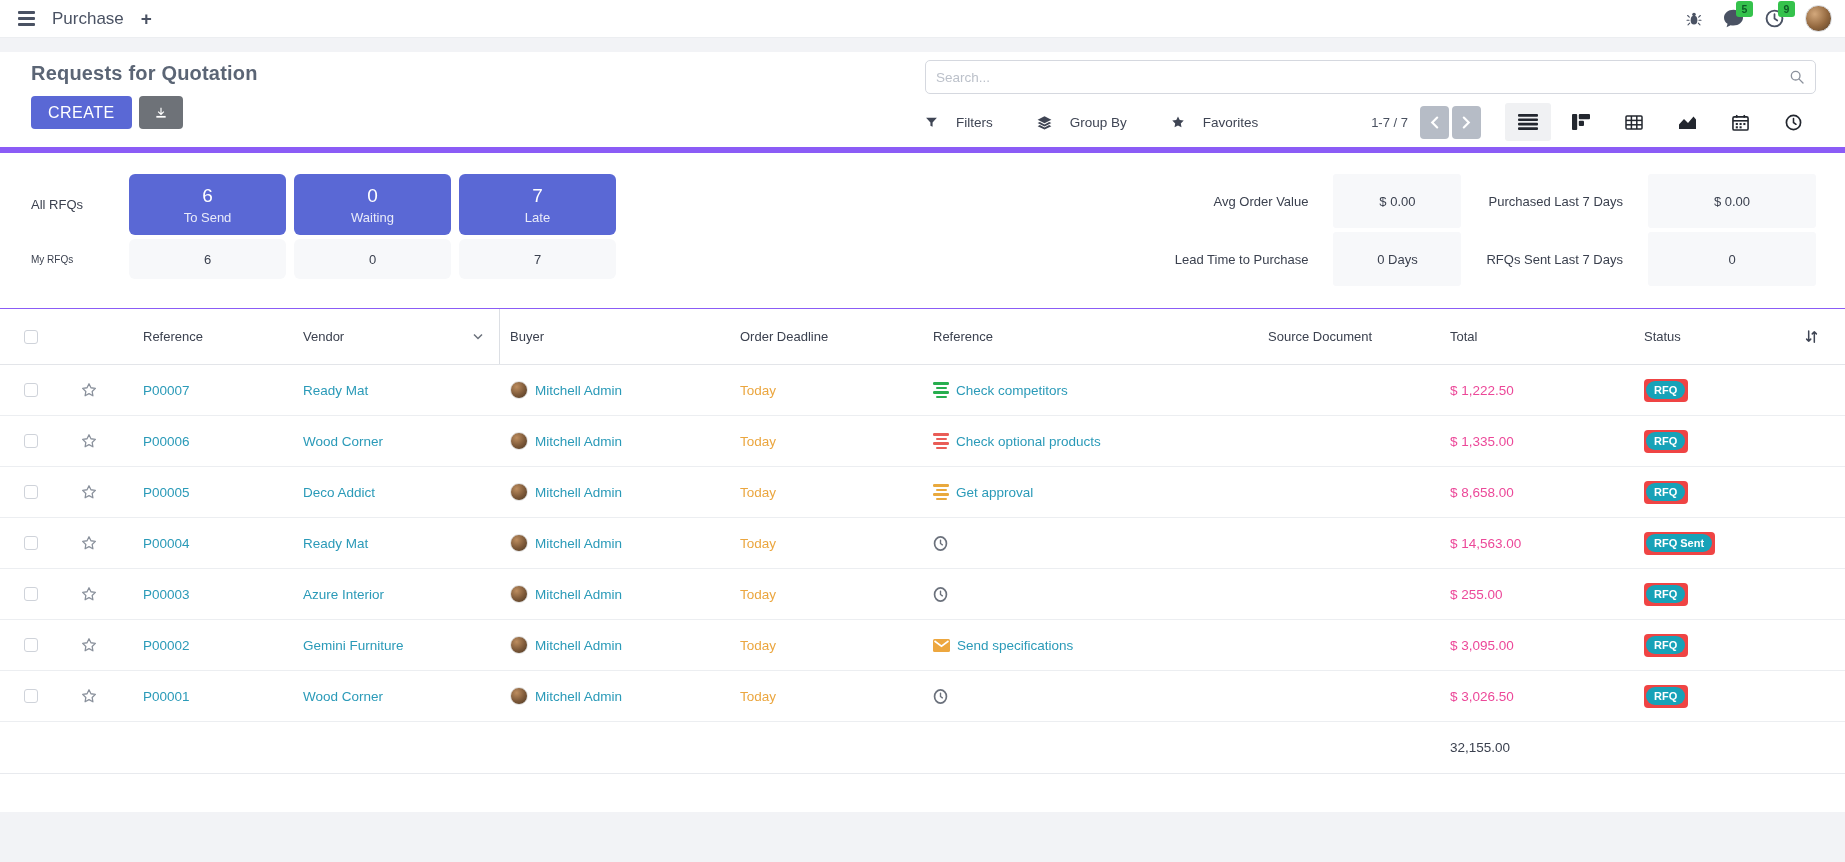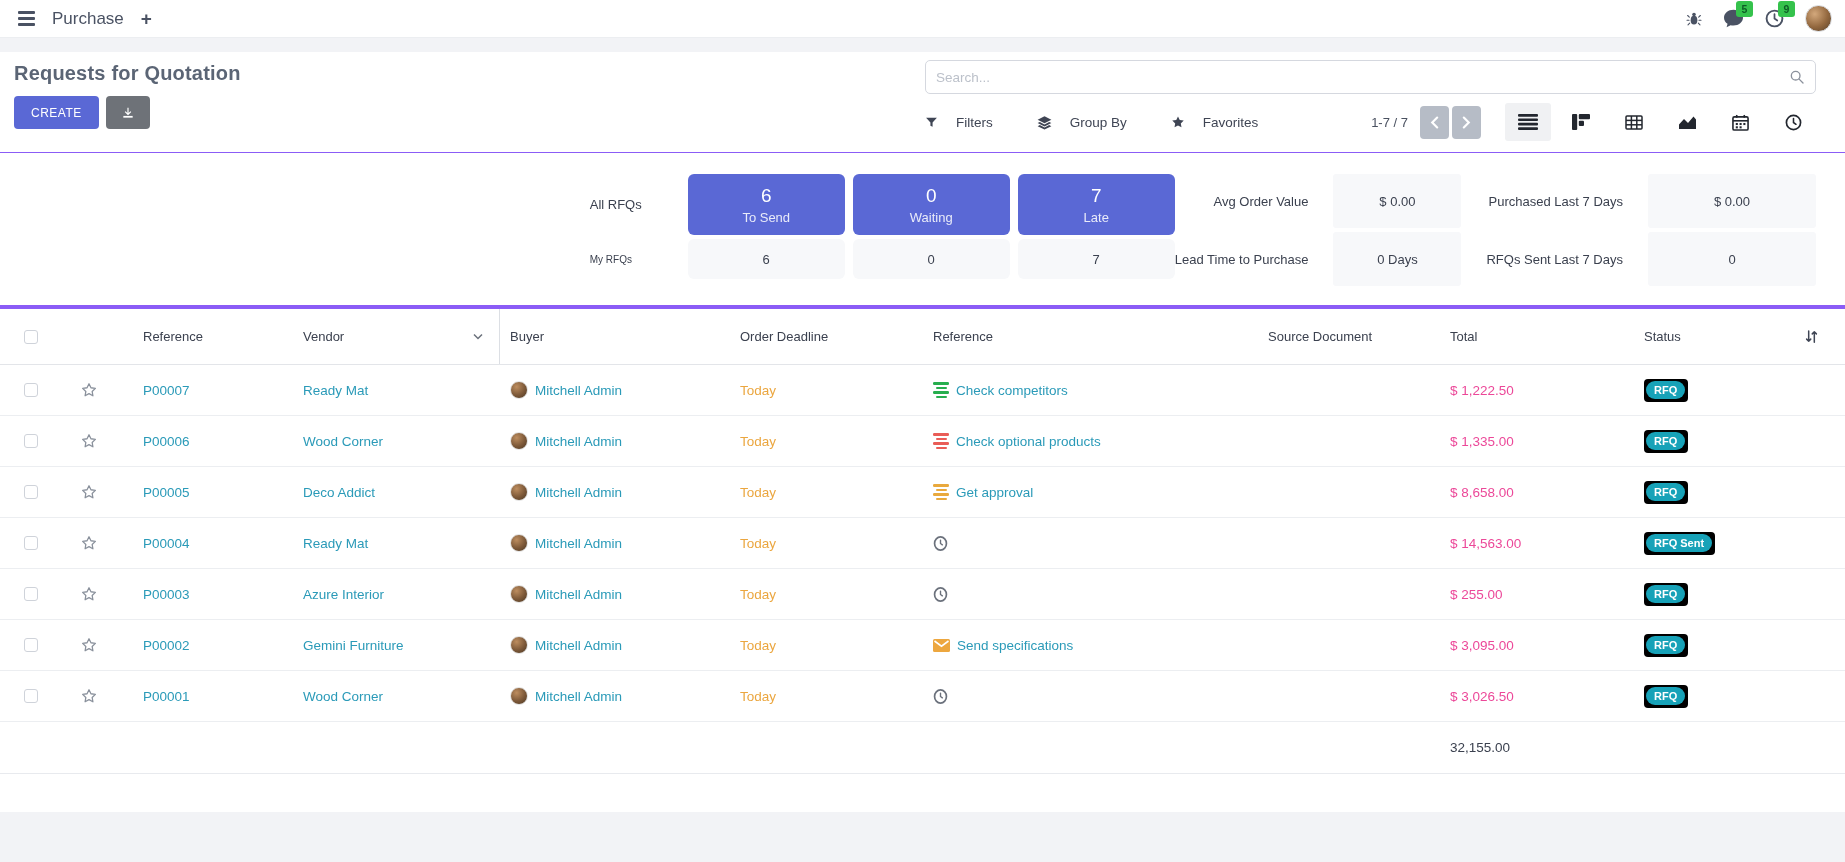--- a/index.html
+++ b/index.html
@@ -13,41 +13,41 @@
 .burger i{width:17px;height:3px;background:#4a5263;border-radius:1px}
 .app-name{font-size:17px;color:#4a5263}
 .plus{font-size:19px;color:#4a5263;font-weight:bold;cursor:pointer;line-height:1}
 .nav-right{display:flex;align-items:center;gap:21px}
 .nav-ic{position:relative;display:inline-flex;cursor:pointer}
 .badge-green{position:absolute;top:-8px;left:13px;background:#35c24c;color:#0d5c26;font-size:10.5px;font-weight:bold;min-width:17px;height:16px;border-radius:3px;display:flex;align-items:center;justify-content:center;padding:0 3px}
 .avatar{width:27px;height:27px;border-radius:50%;background:radial-gradient(circle at 35% 32%,#d3a87c,#93683f 55%,#57402a);border:1px solid #d8dbe0;cursor:pointer}
 
 .content{position:absolute;top:52px;left:0;width:1845px;height:760px;background:#fff}
 
-.control-panel{position:relative;height:101px;border-bottom:1px solid #8b5cf6;padding:10px 0 0 14px}
+.control-panel{position:relative;height:101px;border-bottom:6px solid #8b5cf6;padding:10px 0 0 31px}
 .page-title{font-size:20px;color:#5b6575;letter-spacing:.2px}
 .cp-buttons{margin-top:11px;display:flex;gap:7px}
-.btn-create{background:#5a68d5;color:#fff;border:none;font-size:12px;letter-spacing:.5px;padding:0 17px;height:33px;border-radius:4px;cursor:pointer;font-family:inherit}
+.btn-create{background:#5a68d5;color:#fff;border:none;font-size:16px;letter-spacing:.5px;padding:0 17px;height:33px;border-radius:4px;cursor:pointer;font-family:inherit}
 .btn-download{background:#6e7278;border:none;border-radius:4px;width:44px;height:33px;cursor:pointer;display:flex;align-items:center;justify-content:center}
 .cp-right{position:absolute;left:925px;top:8px;width:891px}
 .search-box{position:relative;width:100%;height:34px;border:1px solid #d5d8df;border-radius:5px;background:#fff;display:flex;align-items:center}
 .search-input{flex:1;border:none;outline:none;font-size:13.5px;padding:0 10px;color:#333;background:transparent;font-family:inherit}
 .search-input::placeholder{color:#bcc1ca}
 .search-mag{margin-right:10px;flex:none}
 .cp-toolsrow{display:flex;align-items:center;margin-top:9px;height:38px}
 .tool{display:flex;align-items:center;gap:18px;font-size:13.5px;color:#3f4554;cursor:pointer}
 .tool+.tool{margin-left:44px}
 .pager{margin-left:auto;font-size:13px;color:#4a5160;white-space:nowrap}
 .pager-btns{display:flex;gap:3px;margin-left:12px}
 .pg{width:29px;height:33px;background:#b6bcc6;border:none;border-radius:4px;cursor:pointer;display:flex;align-items:center;justify-content:center}
 .views{display:flex;align-items:center;margin-left:24px;gap:7px}
 .view{width:46px;height:38px;display:flex;align-items:center;justify-content:center;cursor:pointer;border-radius:3px}
 .view.active{background:#f0f1f3}
 
-.dashboard{height:156px;border-bottom:4px solid #8b5cf6;display:flex;justify-content:flex-end;padding:21px 29px 16px 31px}
+.dashboard{height:156px;border-bottom:1px solid #8b5cf6;display:flex;justify-content:space-between;padding:21px 29px 16px 31px}
 .dash-left{display:flex;gap:8px}
 .dash-labels{width:90px;display:flex;flex-direction:column}
 .dl-all{height:61px;display:flex;align-items:center;font-size:13px}
 .dl-my{height:40px;margin-top:4px;display:flex;align-items:center;font-size:10px}
 .tile-col{width:157px;display:flex;flex-direction:column;gap:4px}
 .tile-blue{height:61px;background:#5a68d5;border-radius:6px;color:#fff;display:flex;flex-direction:column;align-items:center;justify-content:center;cursor:pointer}
 .tile-num{font-size:19px}
 .tile-cap{font-size:13px;margin-top:3px;color:#e9ebf9}
 .tile-gray{height:40px;background:#f7f8fa;border-radius:6px;display:flex;align-items:center;justify-content:center;font-size:13px;color:#3b414f;cursor:pointer}
 .dash-right{display:grid;grid-template-columns:auto 128px auto 168px;grid-auto-rows:54px;column-gap:25px;row-gap:4px;align-items:center}
@@ -68,21 +68,21 @@
 .c-deadline{padding-left:15px}
 .c-activity{padding-left:13px;display:flex;align-items:center;gap:7px}
 .c-source{padding-left:38px}
 .c-total{padding-right:12px}
 .c-status{padding-left:14px}
 .link{color:#2a9ab8}
 .deadline{color:#eba63f}
 .amount{color:#ec4899}
 .grand-total{color:#3b414f;font-weight:normal}
 .avatar-sm{width:18px;height:18px;border-radius:50%;background:radial-gradient(circle at 35% 30%,#bd8d5f,#7c5838 55%,#4a3622);flex:none;border:1px solid #e3e3e3}
-.badge-wrap{display:inline-block;background:#000000;border-radius:4px;padding:2px 3px 3px 2px}
+.badge-wrap{display:inline-block;background:#ef4444;border-radius:4px;padding:2px 3px 3px 2px}
 .badge{background:#17a2b8;color:#fff;font-size:11px;font-weight:bold;padding:3px 8px;border-radius:10px;white-space:nowrap;display:inline-block}
 
 .act-icon{display:none;align-items:center}
 .act-list{flex-direction:column;gap:2px;width:16px;flex:none}
 .act-list i{height:2.5px;border-radius:1.2px;display:block}
 .act-list i:nth-child(odd){width:16px}
 .act-list i:nth-child(even){width:11px}
 .trow[data-act="list-green"] .act-list{display:flex}
 .trow[data-act="list-green"] .act-list i{background:#27ae4e}
 .trow[data-act="list-red"] .act-list{display:flex}

